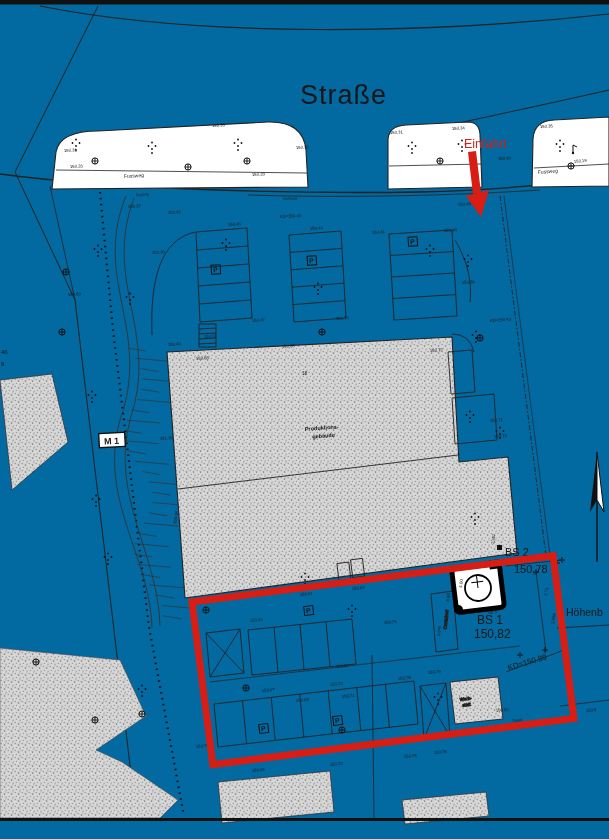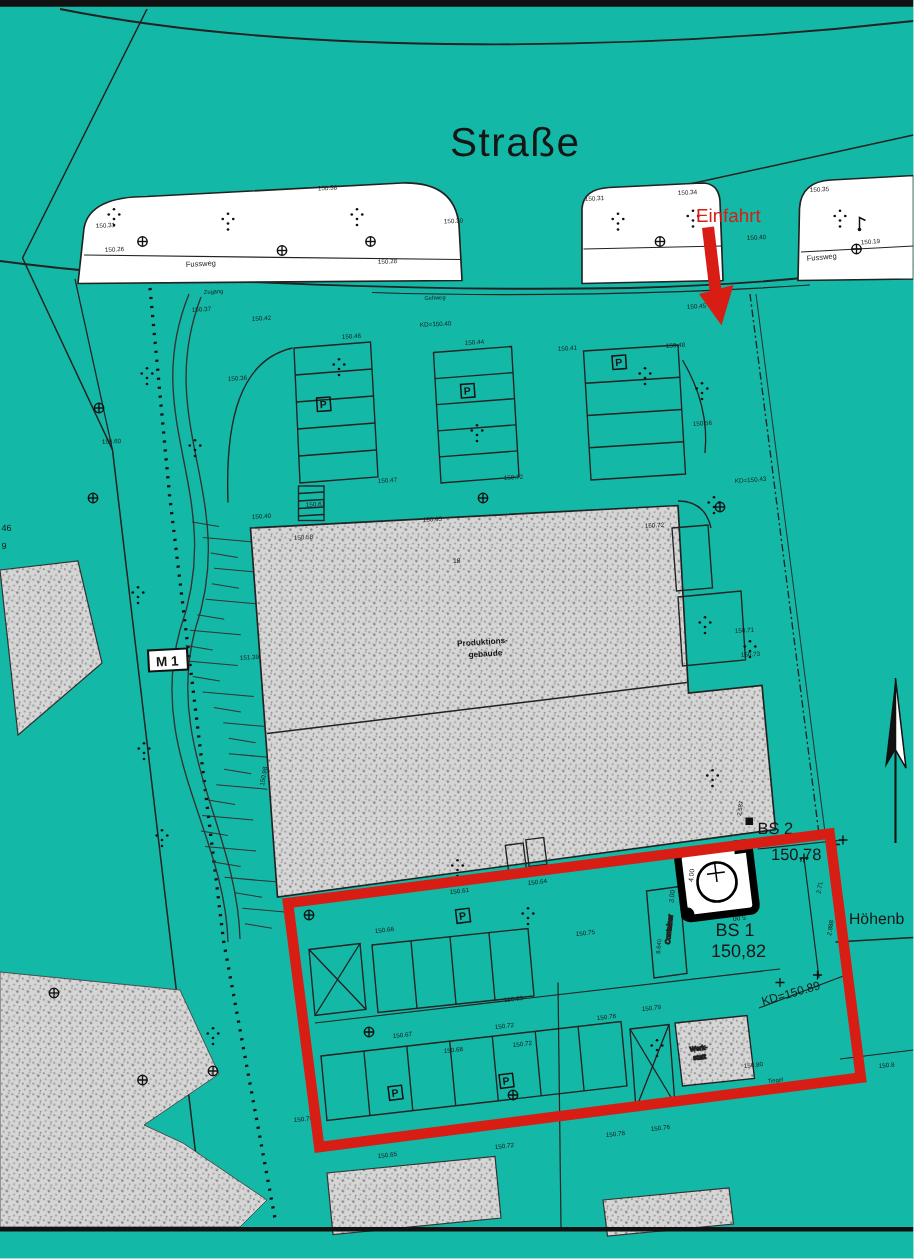--- a/index.html
+++ b/index.html
@@ -1,16 +1,16 @@
 <!DOCTYPE html>
 <html><head>
 <meta charset="utf-8">
 <style>
   html,body{margin:0;padding:0;background:#ffffff;}
-  #stage{position:relative;width:609px;height:839px;overflow:hidden;background:#14b8a6;
+  #stage{position:relative;width:609px;height:839px;overflow:hidden;background:#0369a1;
          font-family:"Liberation Sans",sans-serif;}
   svg{display:block;position:absolute;left:0;top:0;}
   text{font-family:"Liberation Sans",sans-serif;fill:#161616;}
   .big-label{font-size:27px;letter-spacing:1px;}
   .red{fill:#d81e14;}
   .micro{fill:#1a1a1a;}
 </style>
 </head>
 <body>
 

